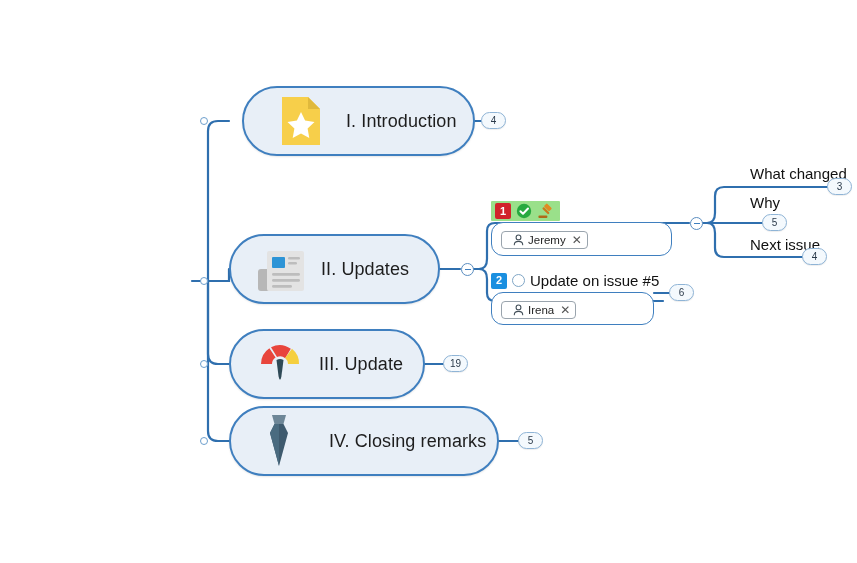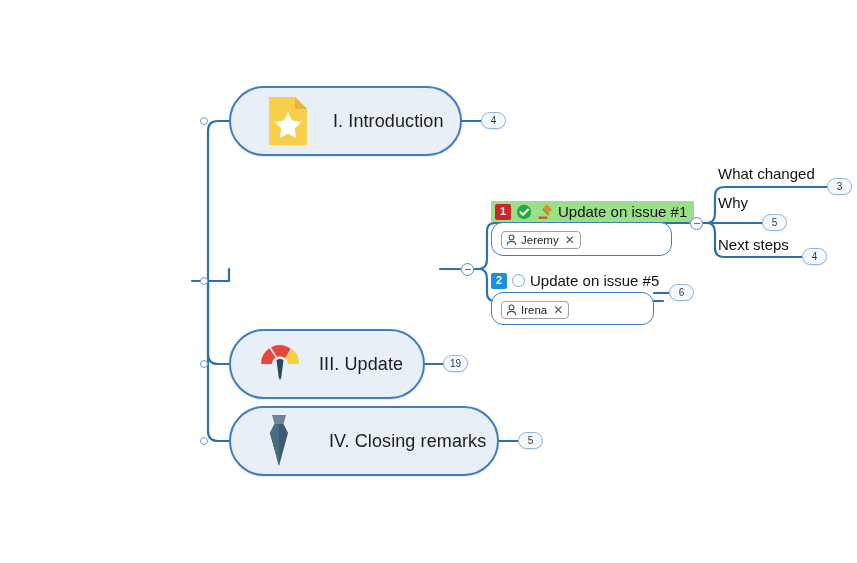--- a/index.html
+++ b/index.html
@@ -102,29 +102,29 @@
   .chk-open{
     width:13px;height:13px;border:1.5px solid #7fa6c6;border-radius:50%;
     box-sizing:border-box;background:#fff;
   }
 
   
   .person-chip{
     display:inline-flex;align-items:center;gap:4px;
     border:1px solid #9aa4ad;border-radius:4px;
     background:#ffffff;
-    padding:1px 5px 1px 4px;
+    padding:1px 5px 1px 11px;
     font-size:11.5px;color:#1f1f1f;
     height:18px;box-sizing:border-box;
   }
   .chip-x{color:#555;font-size:12px;line-height:1;margin-left:2px;}
 
   
   .leaf-label{
-    position:absolute;font-size:15px;color:#111;white-space:nowrap;
+    position:absolute;font-size:15px;color:#111;white-space:nowrap;margin-left:32px;
   }
 
   
   .icon-wrap{display:flex;align-items:center;justify-content:center;flex:none;}
 </style>
 </head>
 <body>
 
 <div id="canvas">
 
@@ -177,32 +177,49 @@
       <path d="M702 223 L 707 223 Q 715 223 715 233 L 715 248 Q 715 257 724 257 L 802 257"></path>
     </g>
   </svg>
 
   <div class="joint-dot" style="left:200px;top:117px;"></div>
   <div class="joint-dot" style="left:200px;top:277px;"></div>
   <div class="joint-dot" style="left:200px;top:360px;"></div>
   <div class="joint-dot" style="left:200px;top:437px;"></div>
 
 
-  <div class="node pill" style="left:229px;top:86px;width:233px;height:70px;">
+  <div class="node pill" style="left:242px;top:86px;width:233px;height:70px;">
     <span class="icon-wrap" style="width:46px;height:52px;margin-left:34px;">
       <svg width="42" height="52" viewBox="0 0 42 52">
         <path d="M2 2 h26 l12 12 v36 h-38 z" fill="#f7cf4a"></path>
         <path d="M28 2 l12 12 h-12 z" fill="#e0b93c"></path>
         <path d="M21 17 l4.1 8.6 9.4 1.3 -6.9 6.6 1.7 9.4 -8.3 -4.5 -8.3 4.5 1.7 -9.4 -6.9 -6.6 9.4 -1.3z" fill="#ffffff"></path>
       </svg>
     </span>
     <span class="branch-label" style="margin-left:22px;">I. Introduction</span>
   </div>
   <div class="count-badge" style="left:481px;top:112px;">4</div>
 
+  <div class="node pill" style="left:229px;top:234px;width:211px;height:70px;">
+    <span class="icon-wrap" style="width:52px;height:50px;margin-left:24px;">
+      <svg width="50" height="48" viewBox="0 0 50 48">
+        <rect x="2" y="24" width="12" height="22" rx="3" fill="#b7b7b7"></rect>
+        <rect x="11" y="6" width="37" height="40" rx="2" fill="#e3e3e3"></rect>
+        <rect x="16" y="12" width="13" height="11" rx="1" fill="#2d94d6"></rect>
+        <g fill="#bdbdbd">
+          <rect x="32" y="12" width="12" height="2.6" rx="1.3"></rect>
+          <rect x="32" y="17" width="9" height="2.6" rx="1.3"></rect>
+          <rect x="16" y="28" width="28" height="2.8" rx="1.4"></rect>
+          <rect x="16" y="34" width="28" height="2.8" rx="1.4"></rect>
+          <rect x="16" y="40" width="20" height="2.8" rx="1.4"></rect>
+        </g>
+      </svg>
+    </span>
+    <span class="branch-label" style="margin-left:14px;">II. Updates</span>
+  </div>
   <div class="collapse-dot" style="left:461px;top:263px;"></div>
 
   <div class="node pill" style="left:229px;top:329px;width:196px;height:70px;">
     <span class="icon-wrap" style="width:50px;height:50px;margin-left:24px;">
       <svg width="48" height="48" viewBox="0 0 48 48">
         <path d="M5 24 a19 19 0 0 1 8.4 -15.7 l6.2 9.1 A8 8 0 0 0 16 24 z" fill="#e8453c"></path>
         <path d="M15 7.2 a19 19 0 0 1 19.8 1.6 l-5.6 9.4 A8 8 0 0 0 21 17 z" fill="#e8453c"></path>
         <path d="M36 8.7 a19 19 0 0 1 7 15.3 h-11 a8 8 0 0 0 -2.9 -6.1 z" fill="#f5cf3f"></path>
         <path d="M20.5 20 q3.5 -2 7 0 l-2.1 16.5 q-1.4 6.6 -2.8 0 z" fill="#2f4a57"></path>
       </svg>
@@ -233,21 +250,20 @@
         <path d="M4.4 8.2 l2.6 2.6 5 -5.3" fill="none" stroke="#ffffff" stroke-width="2" stroke-linecap="round" stroke-linejoin="round"></path>
       </svg>
     </span>
     <span class="icon-wrap" style="width:16px;height:16px;">
       <svg width="16" height="16" viewBox="0 0 16 16">
         <rect x="7.2" y="2.2" width="7.4" height="4.2" rx="1" fill="#e08a23" transform="rotate(45 10.9 4.3)"></rect>
         <rect x="4.6" y="6.6" width="8.6" height="2.2" rx="1" fill="#c97a1c" transform="rotate(45 8.9 7.7)"></rect>
         <rect x="1.4" y="12.6" width="9" height="2.4" rx="1" fill="#b06a18"></rect>
       </svg>
     </span>
-    <span class="task-title">Update on issue #1</span>
   </div>
 
   <div style="position:absolute;left:501px;top:231px;">
     <span class="person-chip">
       <span class="icon-wrap" style="width:11px;height:12px;">
         <svg width="11" height="12" viewBox="0 0 11 12">
           <circle cx="5.5" cy="3.4" r="2.4" fill="none" stroke="#44505a" stroke-width="1.1"></circle>
           <path d="M1.3 10.8 q0 -3.4 4.2 -3.4 q4.2 0 4.2 3.4" fill="none" stroke="#44505a" stroke-width="1.1" stroke-linecap="round"></path>
         </svg>
       </span>
@@ -280,16 +296,16 @@
   </div>
 
   <div class="count-badge" style="left:669px;top:284px;">6</div>
 
   <div class="leaf-label" style="left:718px;top:165px;">What changed</div>
   <div class="count-badge" style="left:827px;top:178px;">3</div>
 
   <div class="leaf-label" style="left:718px;top:194px;">Why</div>
   <div class="count-badge" style="left:762px;top:214px;">5</div>
 
-  <div class="leaf-label" style="left:718px;top:236px;">Next steps</div>
+  <div class="leaf-label" style="left:718px;top:236px;">Next issue</div>
   <div class="count-badge" style="left:802px;top:248px;">4</div>
 
 </div>
 
 </body></html>

